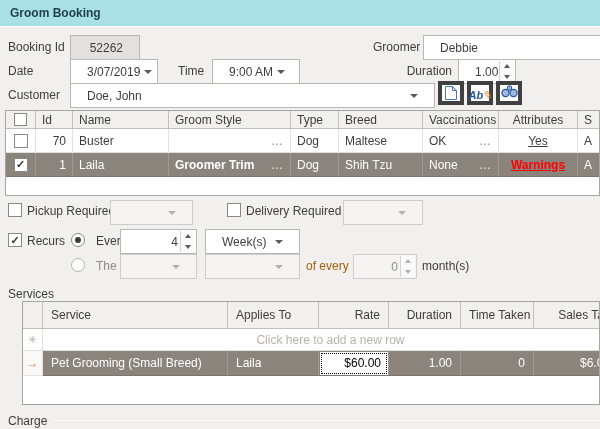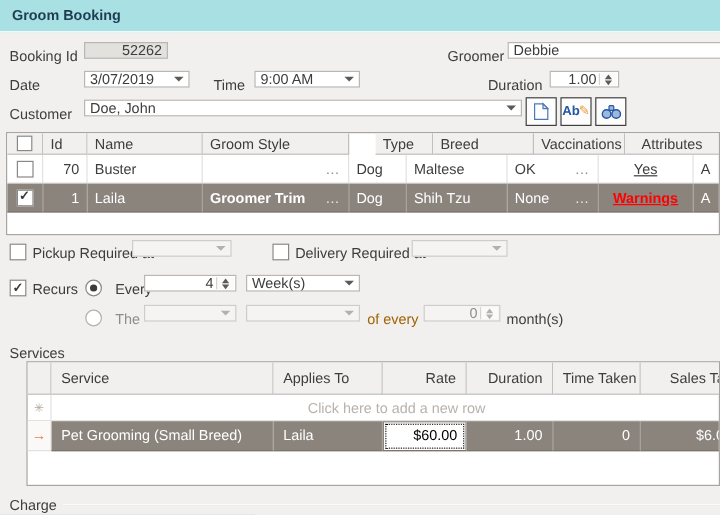--- a/index.html
+++ b/index.html
@@ -10,22 +10,22 @@
     font-size:12px;color:#3d3d3d;
   }
   .titlebar{
     position:absolute;left:0;top:0;width:600px;height:27px;
     background:#a9e0e3;border-bottom:1px solid #ffffff;
     display:flex;align-items:center;padding-left:10px;
     font-weight:bold;color:#1d3d52;
   }
   .lbl{position:absolute;white-space:nowrap;}
   .field{
-    position:absolute;height:14px;border:1px solid #b9b6b3;background:#fff;
-    display:flex;align-items:center;padding:0 4px;white-space:nowrap;overflow:hidden;
+    position:absolute;height:25px;border:1px solid #b9b6b3;background:#fff;
+    display:flex;align-items:center;padding:0 16px;white-space:nowrap;overflow:hidden;
   }
   .field.readonly{background:#e3e1de;}
   .field.disabled{background:#f5f4f2;border-color:#cfccc9;}
   .field .val{flex:1;}
   .r{text-align:right;}
   .combo-arrow{
     width:0;height:0;border-left:4px solid transparent;border-right:4px solid transparent;
     border-top:4px solid #5a5a5a;margin-left:4px;flex:none;
   }
   .combo-arrow.dim{border-top-color:#b3b0ad;}
@@ -42,22 +42,22 @@
     position:absolute;width:14px;height:14px;background:#fff;border:1px solid #8a8886;
     display:flex;align-items:center;justify-content:center;
     font-size:11px;font-weight:bold;color:#3c3b3a;line-height:1;
   }
   .radio{
     position:absolute;width:14px;height:14px;border:1px solid #8a8886;border-radius:50%;
     background:#fff;display:flex;align-items:center;justify-content:center;
   }
   .radio .dot{width:6px;height:6px;border-radius:50%;background:#3c3b3a;}
   .iconbtn{
-    position:absolute;width:26px;height:24px;border:1px solid #404040;background:#fdfdfd;
-    display:flex;align-items:center;justify-content:center;padding:0;
+    position:absolute;width:26px;height:24px;border:4px solid #404040;background:#fdfdfd;
+    display:flex;justify-content:center;padding:0;font-style:italic;
   }
   
   .grid{position:absolute;background:#fff;border:1px solid #a7a4a1;overflow:hidden;}
   .grow{position:absolute;left:0;display:flex;width:660px;}
   .gcell{
     border-right:1px solid #e3e1de;border-bottom:1px solid #e3e1de;
     display:flex;align-items:center;padding:0 6px;white-space:nowrap;overflow:hidden;flex:none;
   }
   .ghead .gcell{background:#f1f0ee;border-right:1px solid #c2bfbc;border-bottom:1px solid #c2bfbc;color:#3d3d3d;}
   .sel-row .gcell{background:#8b847d;color:#fff;border-right:1px solid rgba(255,255,255,0.18);border-bottom:1px solid #7b756e;}
@@ -149,21 +149,21 @@
   </button>
 
   <div class="grid" style="left:5px;top:110px;width:595px;height:86px;">
     <div class="grow ghead" style="top:0;height:18px;">
       <div class="gcell center" style="width:30px;height:18px;">
           <span class="grid-chk" style="width:13px;height:13px;"></span>
         </div>
       <div class="gcell" style="width:37px;height:18px;">Id</div>
       <div class="gcell" style="width:96px;height:18px;">Name</div>
       <div class="gcell" style="width:122px;height:18px;">Groom Style</div>
-      <div class="gcell" style="width:48px;height:18px;margin-left:22px;">Type</div>
+      <div class="gcell" style="width:48px;height:18px;">Type</div>
       <div class="gcell" style="width:84px;height:18px;">Breed</div>
       <div class="gcell" style="width:76px;height:18px;">Vaccinations</div>
       <div class="gcell center" style="width:79px;height:18px;text-align:center;">Attributes</div>
       <div class="gcell" style="width:60px;height:18px;">S</div>
     </div>
 
     <div class="grow" style="top:18px;height:24px;">
       <div class="gcell center" style="width:30px;height:24px;">
           <span class="grid-chk"></span>
         </div>

